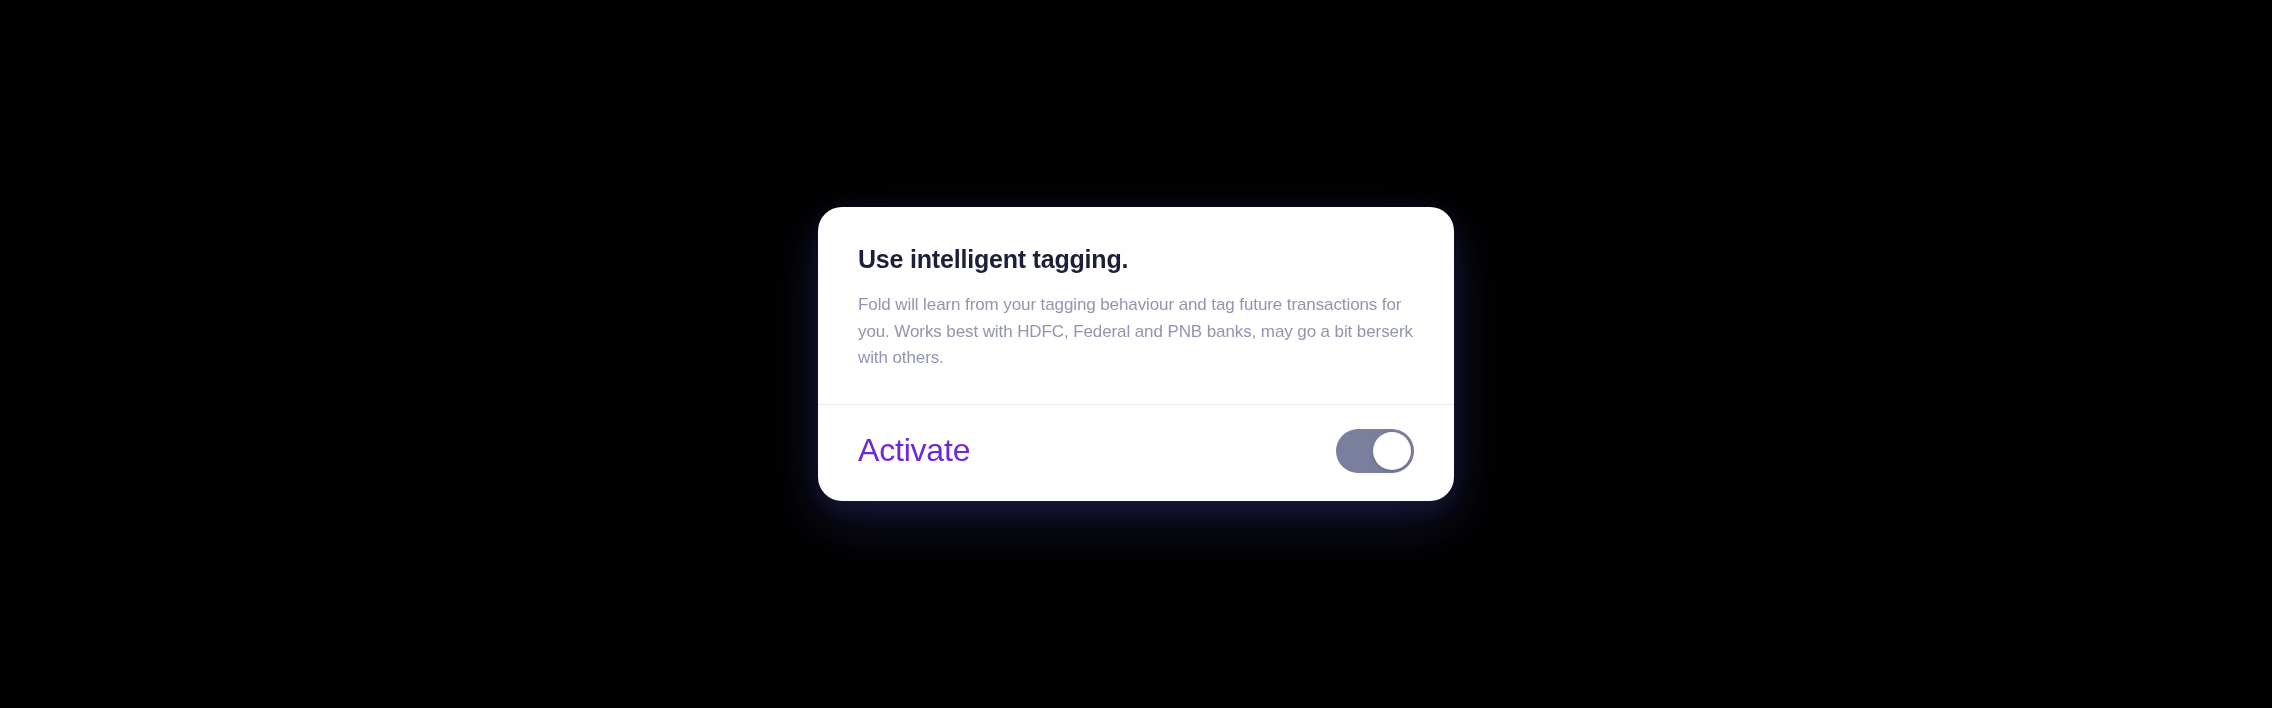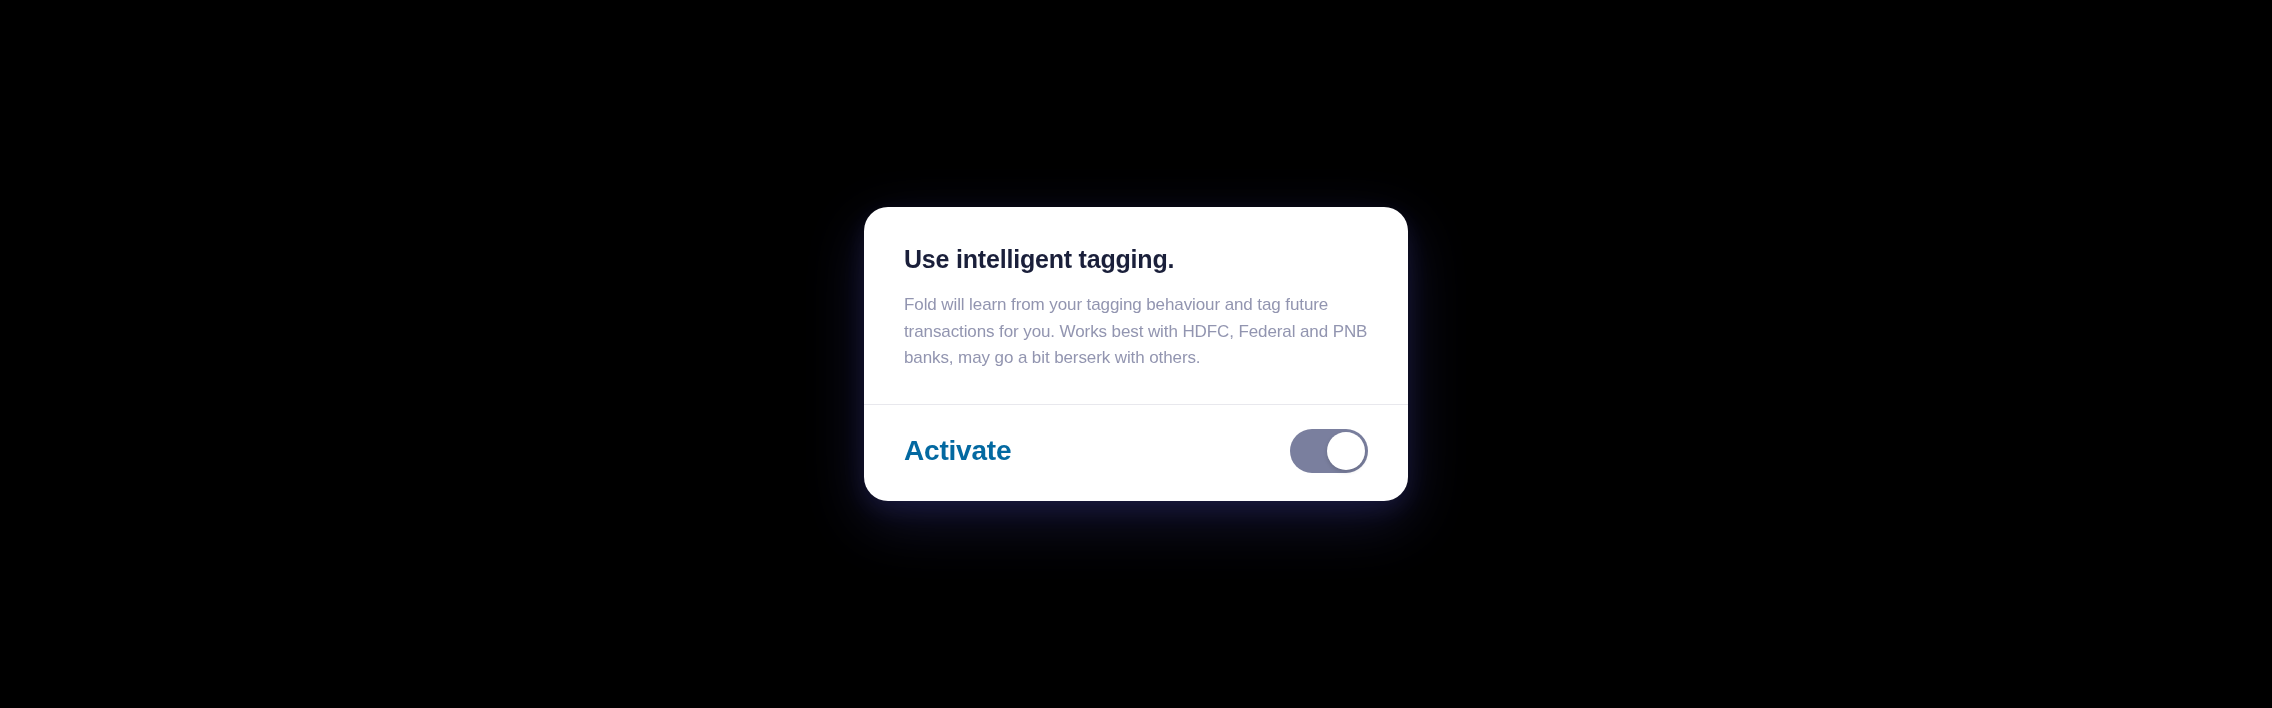--- a/index.html
+++ b/index.html
@@ -12,21 +12,21 @@
       width: 2272px;
       height: 708px;
       background: #000000;
       display: flex;
       align-items: center;
       justify-content: center;
       font-family: -apple-system, BlinkMacSystemFont, 'Segoe UI', Helvetica, Arial, sans-serif;
     }
     
     .card {
-      width: 544px;
+      width: 636px;
       background: #ffffff;
       border-radius: 24px;
       box-shadow: 0 20px 60px rgba(50, 50, 120, 0.4), 0 8px 24px rgba(50, 50, 120, 0.3);
       overflow: hidden;
     }
     
     .card-content {
       padding: 38px 40px 32px 40px;
     }
     
@@ -53,23 +53,23 @@
     }
     
     .card-footer {
       padding: 24px 40px 28px 40px;
       display: flex;
       align-items: center;
       justify-content: space-between;
     }
     
     .footer-label {
-      font-size: 28px;
-      font-weight: 700;
-      color: #0369a1;
+      font-size: 32px;
+      font-weight: 400;
+      color: #6d28d9;
       letter-spacing: -0.2px;
     }
     
     .toggle {
       width: 78px;
       height: 44px;
       background: #7a7f9e;
       border-radius: 22px;
       position: relative;
       cursor: pointer;

